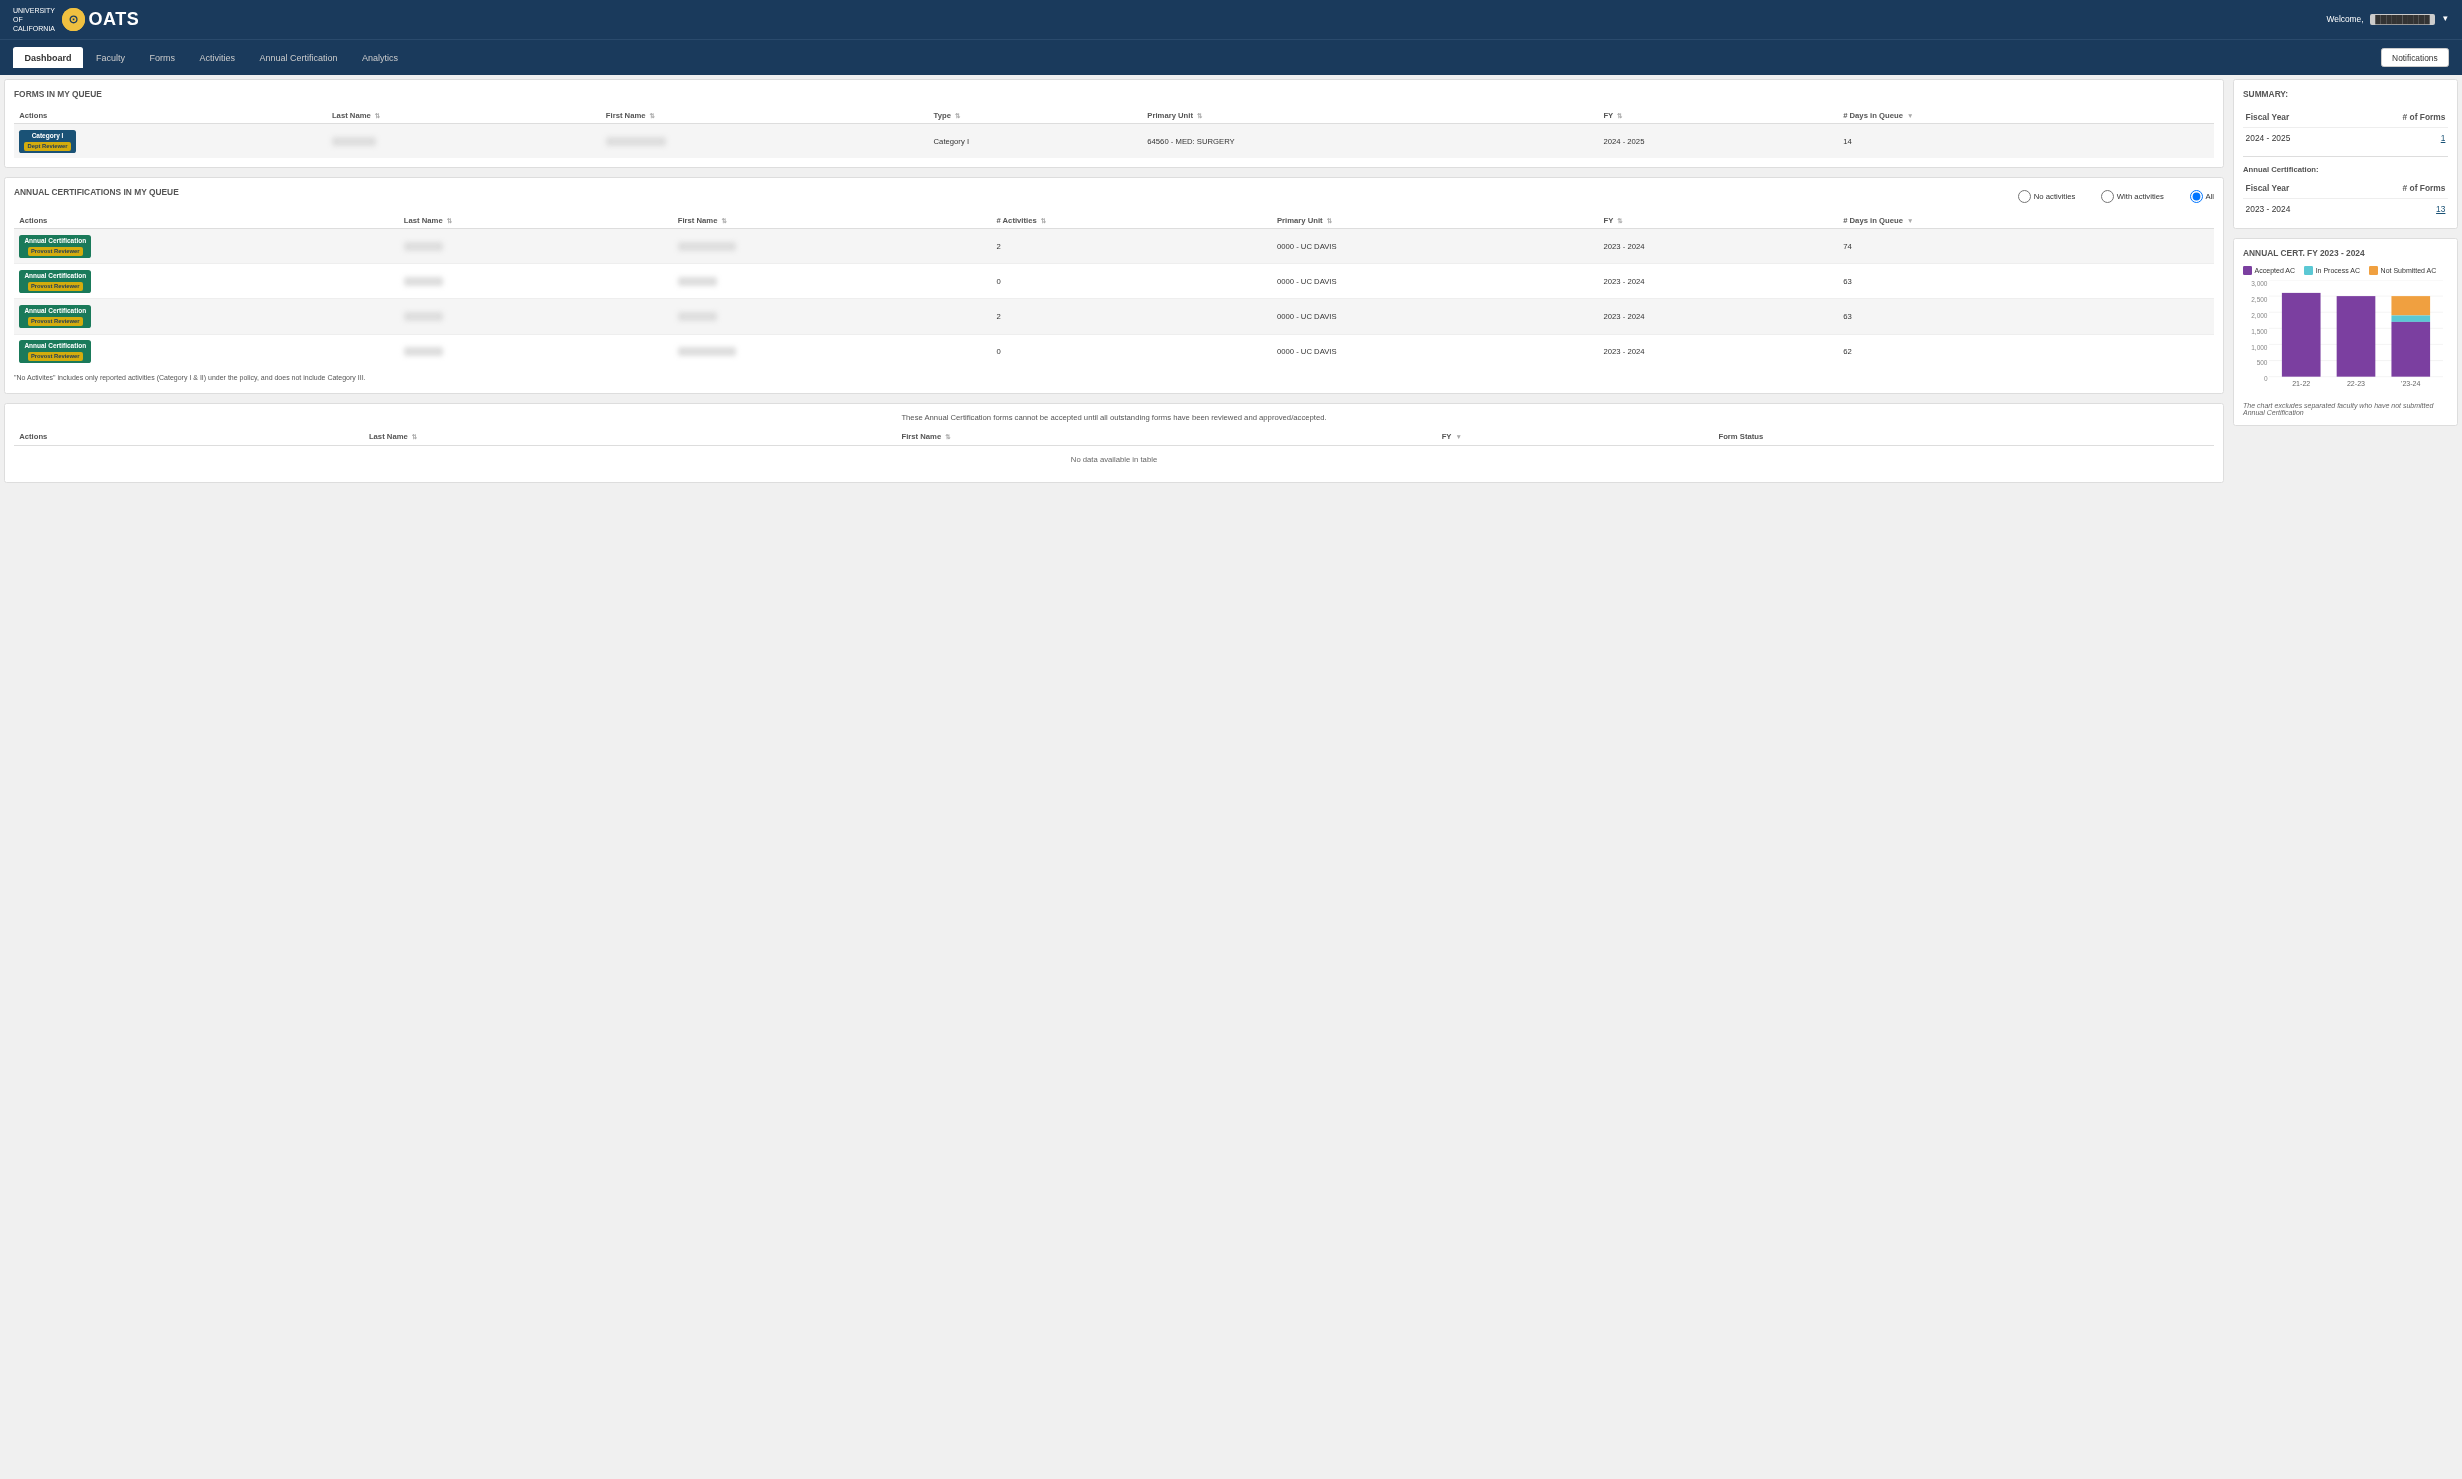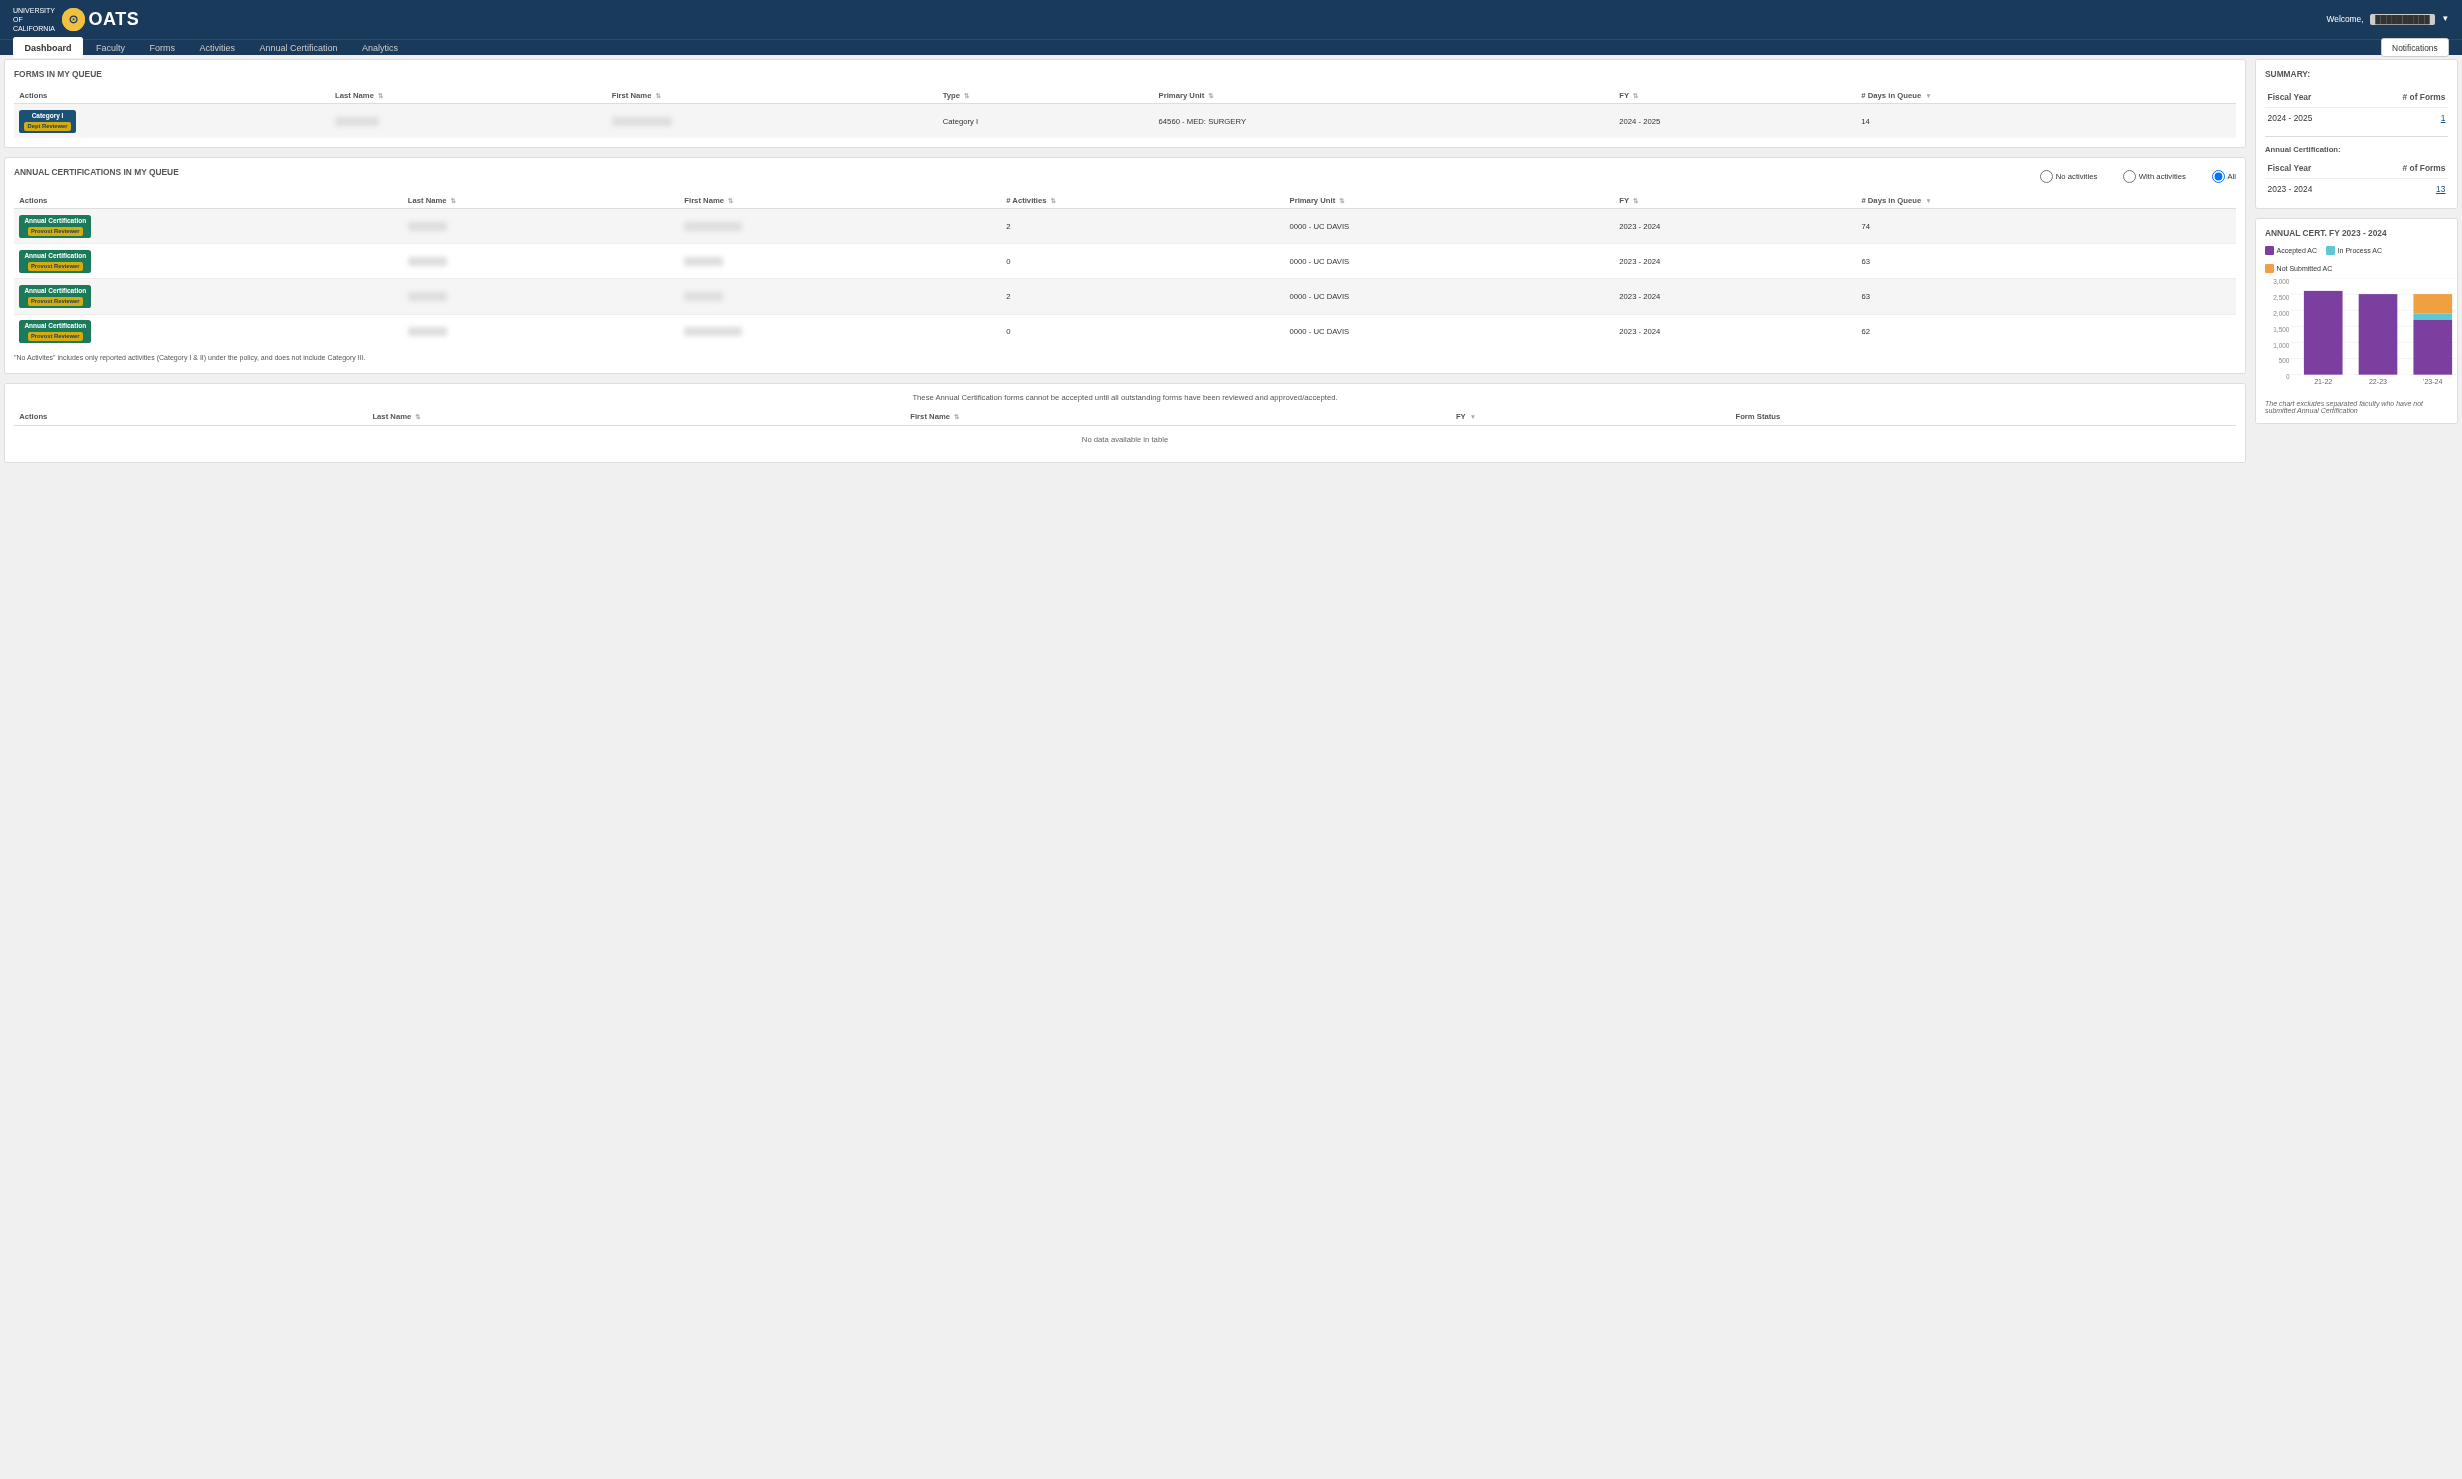--- a/index.html
+++ b/index.html
@@ -11,30 +11,30 @@
     .logo-text { color: white; font-size: 7px; line-height: 1.3; }
     .oats-logo { display: flex; align-items: center; gap: 3.9px; }
     .oats-icon { width: 23px; height: 23px; border-radius: 50%; background: #f0c040; display: flex; align-items: center; justify-content: center; font-weight: bold; font-size: 10.3px; color: #1a3a5c; position: relative; }
     .oats-title { color: white; font-size: 18px; font-weight: bold; letter-spacing: 0.6px; }
     .header-right { display: flex; align-items: flex-start; gap: 6.5px; color: white; font-size: 8.4px; }
     .welcome-text { color: white; }
     .user-name { background: #ccc; color: #333; padding: 1.3px 5.2px; border-radius: 1.9px; font-size: 7.7px; }
     .dropdown-arrow { color: white; font-size: 7.7px; }
 
     
-    .nav { background: #1a3a5c; border-top: 0.6px solid #2a4a6c; display: flex; align-items: center; padding: 0 13px; gap: 1.3px; height: 16px; }
+    .nav { background: #1a3a5c; border-top: 0.6px solid #2a4a6c; display: flex; align-items: center; padding: 0 13px; gap: 1.3px; height: 36px; }
     .nav-tab { padding: 5.2px 11.6px; color: #ccc; cursor: pointer; font-size: 9px; border-radius: 2.6px 2.6px 0 0; }
     .nav-tab.active { background: white; color: #333; font-weight: bold; }
     .nav-right { margin-left: auto; }
     .notifications-btn { background: white; border: 0.6px solid #ccc; padding: 3.9px 10.3px; border-radius: 2.6px; cursor: pointer; font-size: 8.4px; color: #333; }
 
     
     .main { display: flex; gap: 9px; padding: 4px; }
     .main-left { flex: 1; display: flex; flex-direction: column; gap: 9px; }
-    .main-right { width: 203px; display: flex; flex-direction: column; gap: 9px; }
+    .main-right { width: 225px; display: flex; flex-direction: column; gap: 9px; }
 
     
     .card { background: white; border: 0.6px solid #ddd; border-radius: 2.6px; padding: 9px; }
     .card-title { font-size: 8.4px; font-weight: bold; color: #555; margin-bottom: 7.7px; text-transform: uppercase; }
 
     
     table { width: 100%; border-collapse: collapse; font-size: 7.7px; }
     th { text-align: left; padding: 3.9px 5.2px; font-weight: bold; color: #555; border-bottom: 1.3px solid #ddd; white-space: nowrap; cursor: pointer; }
     th .sort-icon { color: #aaa; font-size: 6.5px; margin-left: 1.9px; }
     td { padding: 5.2px 5.2px; border-bottom: 0.6px solid #eee; }

